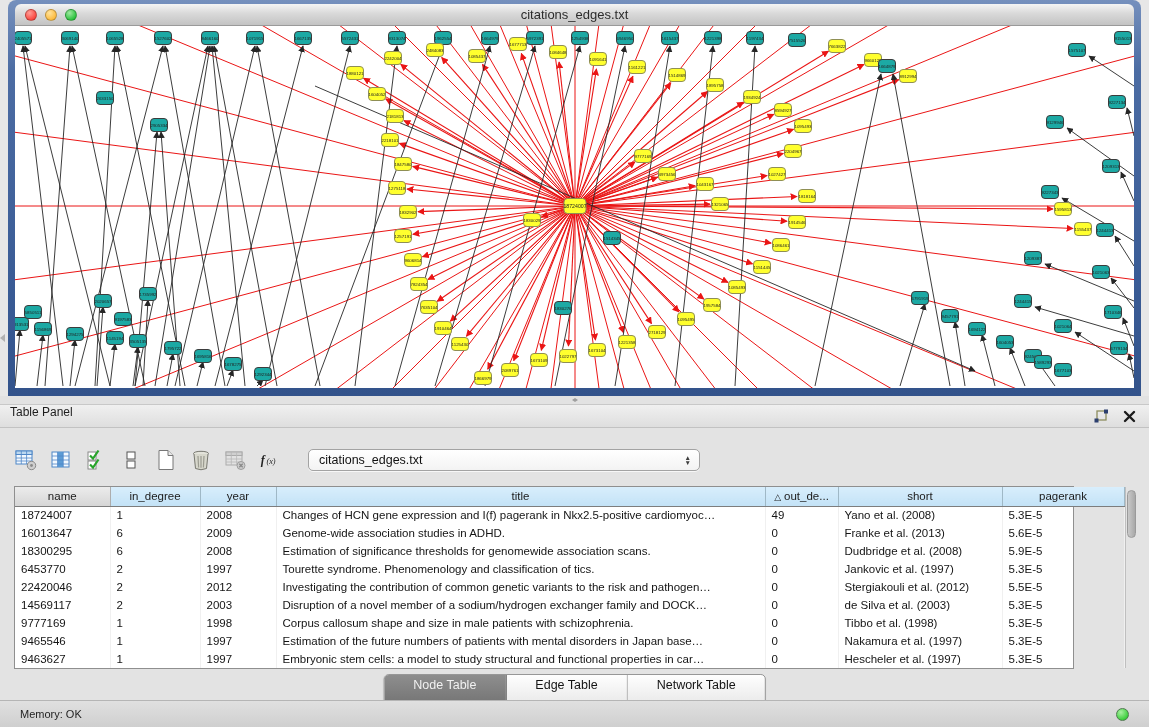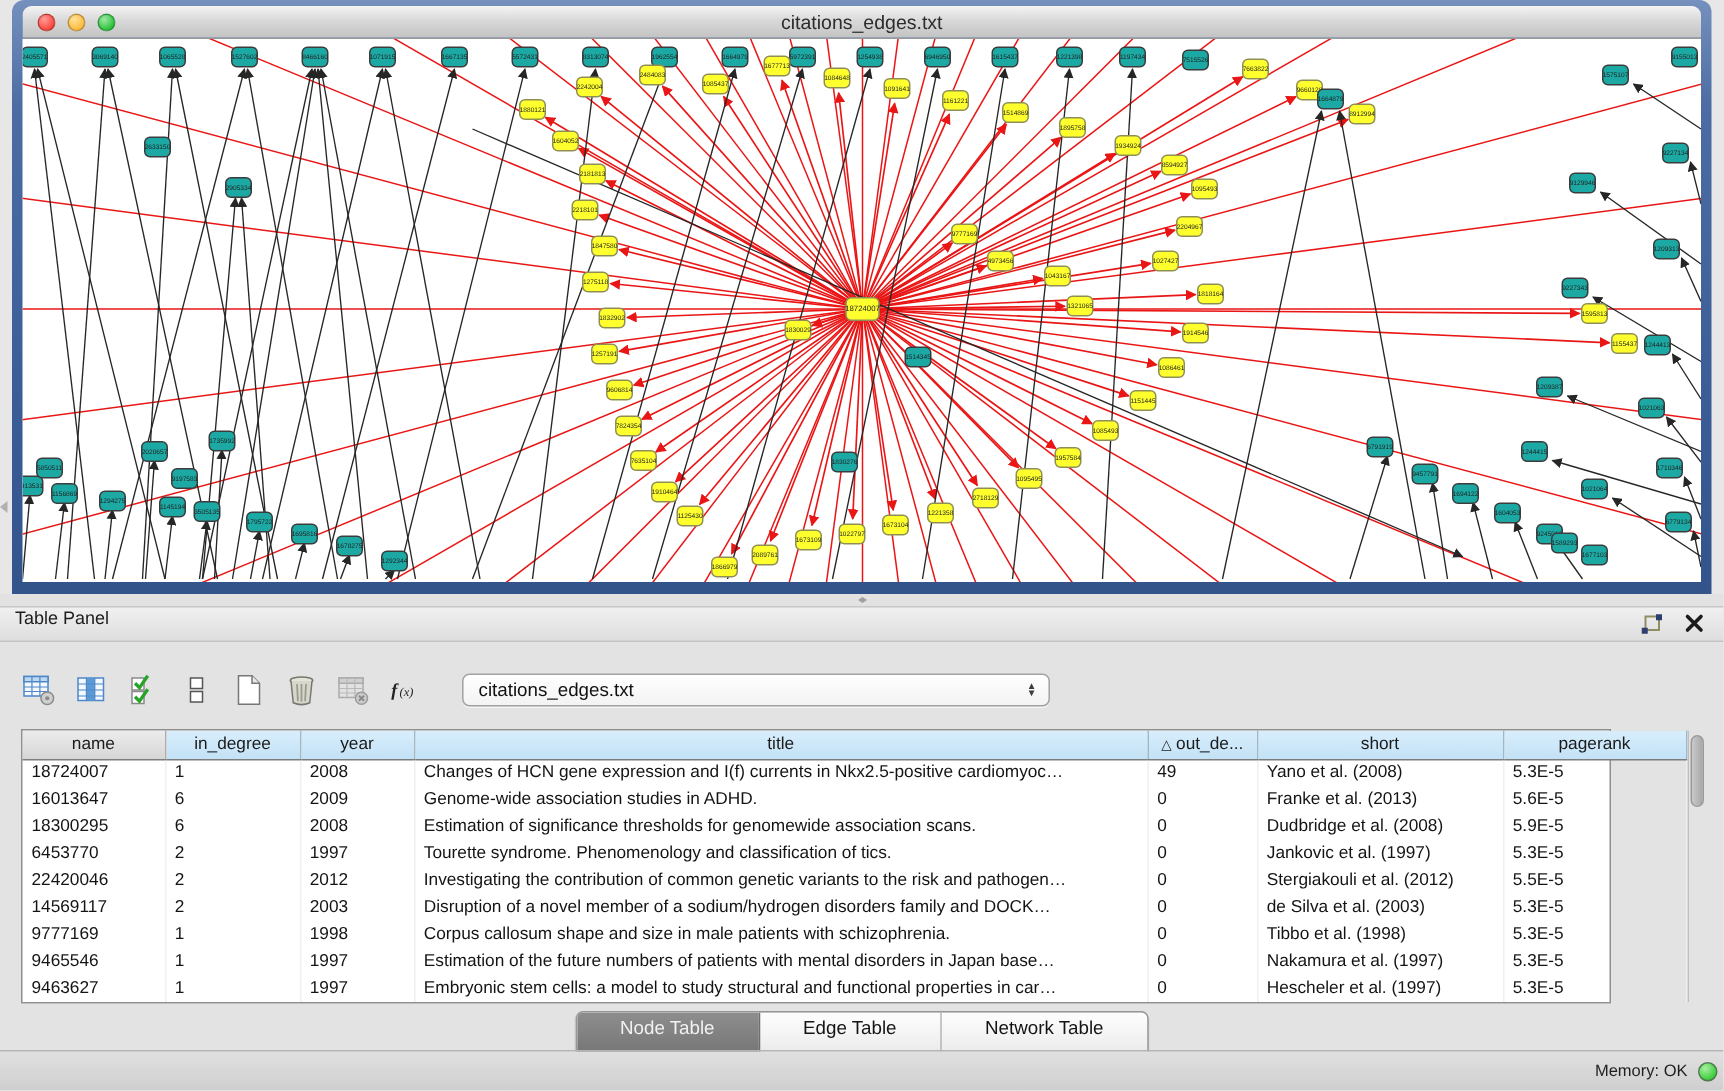--- a/index.html
+++ b/index.html
@@ -64,21 +64,21 @@
   .tabs { position:absolute; left:50%; transform:translateX(-50%); top:246px; display:flex;
     border:1px solid #979797; border-radius:5px; overflow:hidden; background:linear-gradient(#fefefe,#e4e4e4);
     box-shadow:0 1px 1px rgba(0,0,0,.15); }
   .tab { height:36px; line-height:21px; padding:0 29px; font-size:12.5px; color:#141414; border-right:1px solid #b5b5b5; }
   .tab:last-child { border-right:none; }
   .tab.active { background:linear-gradient(#8e8e8e,#6e6e6e); color:#f1f1f1; border-right-color:#6e6e6e; }
 
   
   .statusbar { position:absolute; left:0; top:700px; width:1149px; height:27px;
     background:linear-gradient(#e0e0e0,#cfcfcf); border-top:1px solid #b5b5b5;
-    display:flex; align-items:center; justify-content:flex-end; padding:0 4px; gap:7px; }
+    display:flex; align-items:center; justify-content:space-between; padding:0 20px; gap:7px; }
   .mem-label { font-size:11px; color:#1f1f1f; }
   .mem-dot { width:13px; height:13px; border-radius:50%; border:1px solid #4e7a4e;
     background:radial-gradient(circle at 35% 30%, #a8f0a0, #3ecf3e 70%, #2aa82a); }
 
   .edge-handle { position:absolute; left:0px; top:334px; width:0; height:0;
     border-top:4px solid transparent; border-bottom:4px solid transparent; border-right:5px solid #9a9a9a; opacity:.7; }
 </style>
 </head>
 <body>
 
@@ -806,21 +806,21 @@
             <th class="blue"><span class="sort-glyph">△</span><span>out_de...</span></th>
             <th class="blue"><span>short</span></th>
             <th class="blue"><span>pagerank</span></th>
           </tr>
         </thead>
       <tbody id="table-body">
           <tr>
             <td>18724007</td>
             <td>1</td>
             <td>2008</td>
-            <td>Changes of HCN gene expression and I(f) currents in Nkx2.5-positive cardiomyoc…</td>
+            <td>Changes of HCN gene expression and I(f) pagerank in Nkx2.5-positive cardiomyoc…</td>
             <td>49</td>
             <td>Yano et al. (2008)</td>
             <td>5.3E-5</td>
           </tr>
           <tr>
             <td>16013647</td>
             <td>6</td>
             <td>2009</td>
             <td>Genome-wide association studies in ADHD.</td>
             <td>0</td>
@@ -851,21 +851,21 @@
             <td>2012</td>
             <td>Investigating the contribution of common genetic variants to the risk and pathogen…</td>
             <td>0</td>
             <td>Stergiakouli et al. (2012)</td>
             <td>5.5E-5</td>
           </tr>
           <tr>
             <td>14569117</td>
             <td>2</td>
             <td>2003</td>
-            <td>Disruption of a novel member of a sodium/hydrogen disorders family and DOCK…</td>
+            <td>Disruption of a novel member of a sodium/hydrogen exchanger family and DOCK…</td>
             <td>0</td>
             <td>de Silva et al. (2003)</td>
             <td>5.3E-5</td>
           </tr>
           <tr>
             <td>9777169</td>
             <td>1</td>
             <td>1998</td>
             <td>Corpus callosum shape and size in male patients with schizophrenia.</td>
             <td>0</td>

